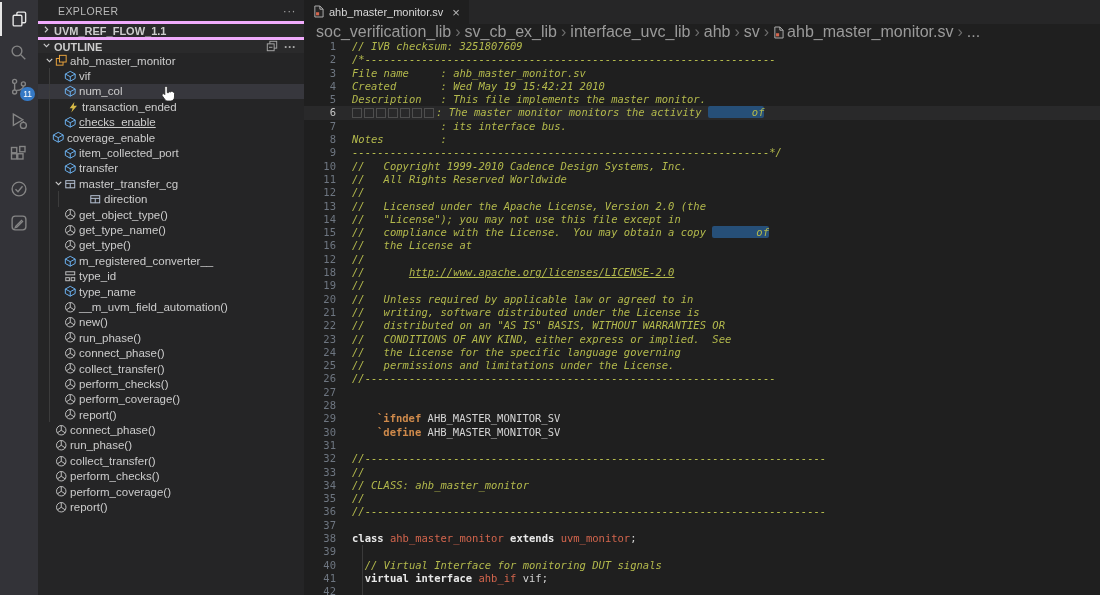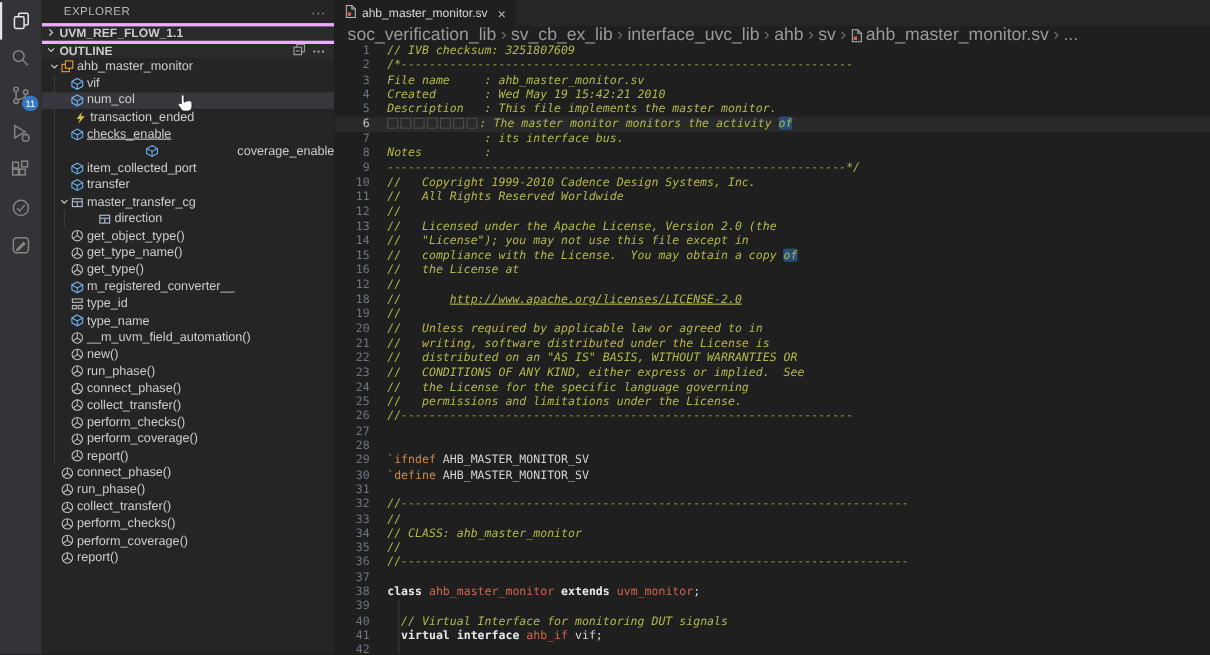--- a/index.html
+++ b/index.html
@@ -53,24 +53,24 @@
   #code { position:relative; flex:1; font-family:"DejaVu Sans Mono", monospace;
           font-size:10.5px; line-height:13.3px; overflow:hidden; }
   .line { display:flex; height:13.3px; white-space:pre; position:relative; }
   .line.current { background:#29292a; }
   .ln { flex:0 0 32px; text-align:right; color:#6e7681; }
   .line.current .ln { color:#c6c6c6; }
   .lc { padding-left:16px; }
   .cm { color:#b3b94c; font-style:italic; }
   .kw { color:#e8e8e8; font-weight:bold; }
   .ty { color:#d3654d; }
-  .di { color:#cf8a4b; font-weight:normal; }
+  .di { color:#cf8a4b; font-weight:bold;margin-left:25px; }
   .pl { color:#d4d4d4; }
   .lk { text-decoration:underline; }
-  .hl { background:#264f78; border-radius:2px; }
+  .hl { background:#264f78; border-radius:2px;padding-left:44px; }
   .tabcell { display:inline-block; width:10px; height:10px; border:1px solid #4e4e4e;
              margin:0 2px 0 0; vertical-align:-2px; }
   .indent-guide { position:absolute; width:1px; background:#3a3a3a; }
 
   #cursor-hand { position:absolute; left:161px; top:85px; z-index:50; pointer-events:none; }
 </style>
 </head>
 <body>
 
 <div id="app">
@@ -197,21 +197,21 @@
         <div class="tree-row" style="padding-left: 15px; text-decoration: underline;">
           <span class="twistie"></span>
           <span class="oicon">
             <svg viewBox="0 0 14 14" fill="none" stroke="#6cb2f2" stroke-width="1.1">
               <path d="M7 1.5 L12.5 4.5 V9.5 L7 12.5 L1.5 9.5 V4.5 Z"></path>
               <path d="M1.5 4.5 L7 7.5 L12.5 4.5 M7 7.5 V12.5"></path>
             </svg>
           </span>
           <span>checks_enable</span>
         </div>
-        <div class="tree-row" style="padding-left: 14px; justify-content: space-between;">
+        <div class="tree-row" style="padding-left: 3px;">
           <span class="twistie"></span>
           <span class="oicon">
             <svg viewBox="0 0 14 14" fill="none" stroke="#6cb2f2" stroke-width="1.1">
               <path d="M7 1.5 L12.5 4.5 V9.5 L7 12.5 L1.5 9.5 V4.5 Z"></path>
               <path d="M1.5 4.5 L7 7.5 L12.5 4.5 M7 7.5 V12.5"></path>
             </svg>
           </span>
           <span>coverage_enable</span>
         </div>
         <div class="tree-row" style="padding-left: 15px;">

